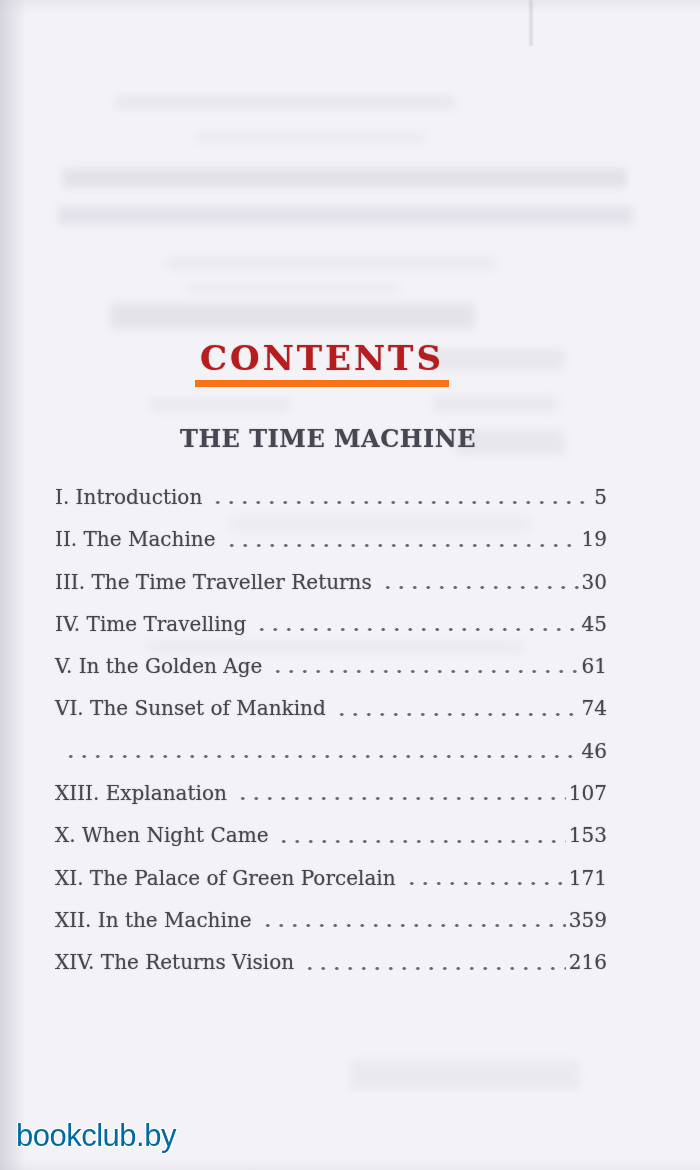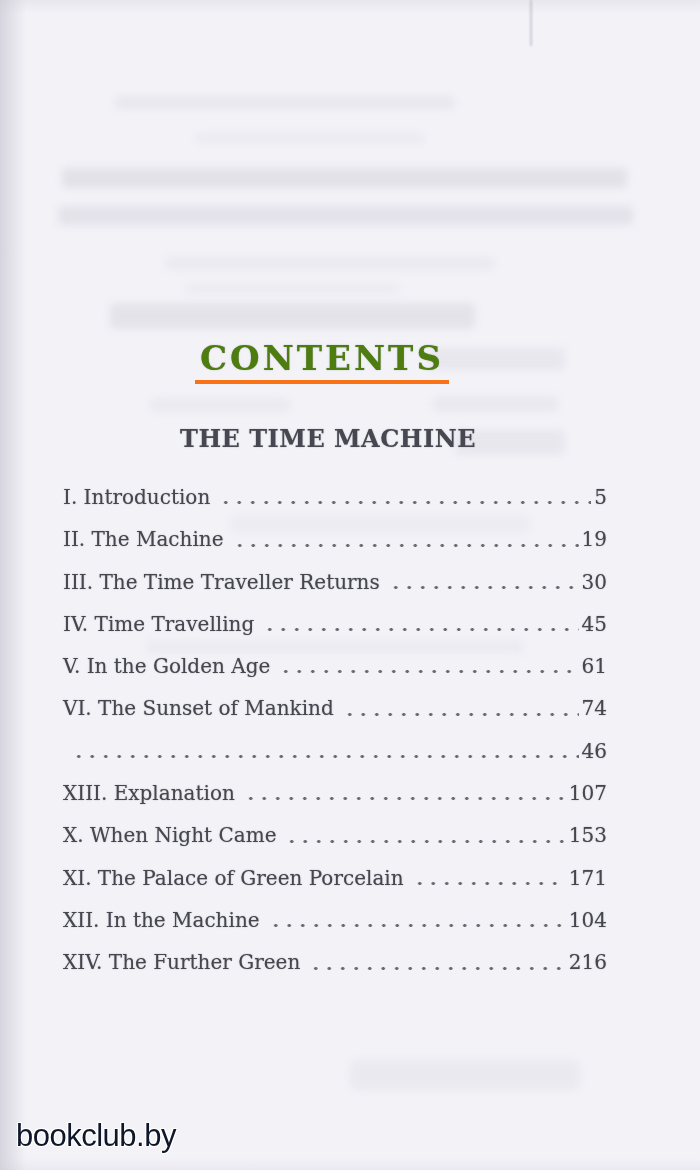--- a/index.html
+++ b/index.html
@@ -58,22 +58,22 @@
   .contents-title-wrap {
     position:absolute; left:0; top:338px; width:700px;
     text-align:center;
     transform: translateX(-28px);
   }
   .contents-title {
     display:inline-block;
     font-size:34px;
     font-weight:700;
     letter-spacing:3px;
-    color:#4d7c0f;
-    border-bottom:4px solid #f97316;
+    color:#b91c1c;
+    border-bottom:7px solid #f97316;
     padding:0 5px 2px 5px;
     text-shadow: 0 0 1.2px rgba(76,76,87,0.55);
   }
   .section-heading {
     position:absolute; left:0; top:424px; width:700px;
     text-align:center;
     transform: translateX(-22px);
     font-size:24px;
     font-weight:700;
     letter-spacing:0.5px;
@@ -86,21 +86,20 @@
   }
   .toc-row {
     display:flex;
     align-items:flex-end;
     height:42.3px;
     line-height:42.3px;
     font-size:20px;
     color:#46464f;
     text-shadow: 0 0 1.2px rgba(70,70,79,0.5);
     white-space:nowrap;
-    margin-left:8px;
   }
   .toc-label { flex:0 0 auto; }
   .toc-dots {
     flex:1 1 auto;
     align-self:flex-end;
     height:5px;
     margin:0 3px 13px 9px;
     background-image: radial-gradient(circle, #50505a 1.4px, rgba(80,80,90,0) 1.9px);
     background-size:13.5px 5px;
     background-repeat:repeat-x;
@@ -113,21 +112,21 @@
     text-align:right;
   }
 
   .watermark {
     position:absolute;
     left:16px;
     top:1118px;
     font-family:"Liberation Sans", sans-serif;
     font-size:31px;
     letter-spacing:-0.5px;
-    color:#0f172a;
+    color:#0369a1;
     text-shadow:
       0 0 2px #ffffff,
       1px 1px 0 #ffffff,
       -1px -1px 0 #ffffff,
       1px -1px 0 #ffffff,
       -1px 1px 0 #ffffff;
   }
 </style>
 </head>
 <body>
@@ -206,24 +205,24 @@
       <span class="toc-page">153</span>
     </div>
     <div class="toc-row">
       <span class="toc-label">XI. The Palace of Green Porcelain</span>
       <span class="toc-dots"></span>
       <span class="toc-page">171</span>
     </div>
     <div class="toc-row">
       <span class="toc-label">XII. In the Machine</span>
       <span class="toc-dots"></span>
-      <span class="toc-page">104</span>
-    </div>
-    <div class="toc-row">
-      <span class="toc-label">XIV. The Further Green</span>
+      <span class="toc-page">359</span>
+    </div>
+    <div class="toc-row">
+      <span class="toc-label">XIV. The Returns Vision</span>
       <span class="toc-dots"></span>
       <span class="toc-page">216</span>
     </div>
   </div>
 
   <div class="watermark">bookclub.by</div>
 
 </div>
 
 </body></html>

